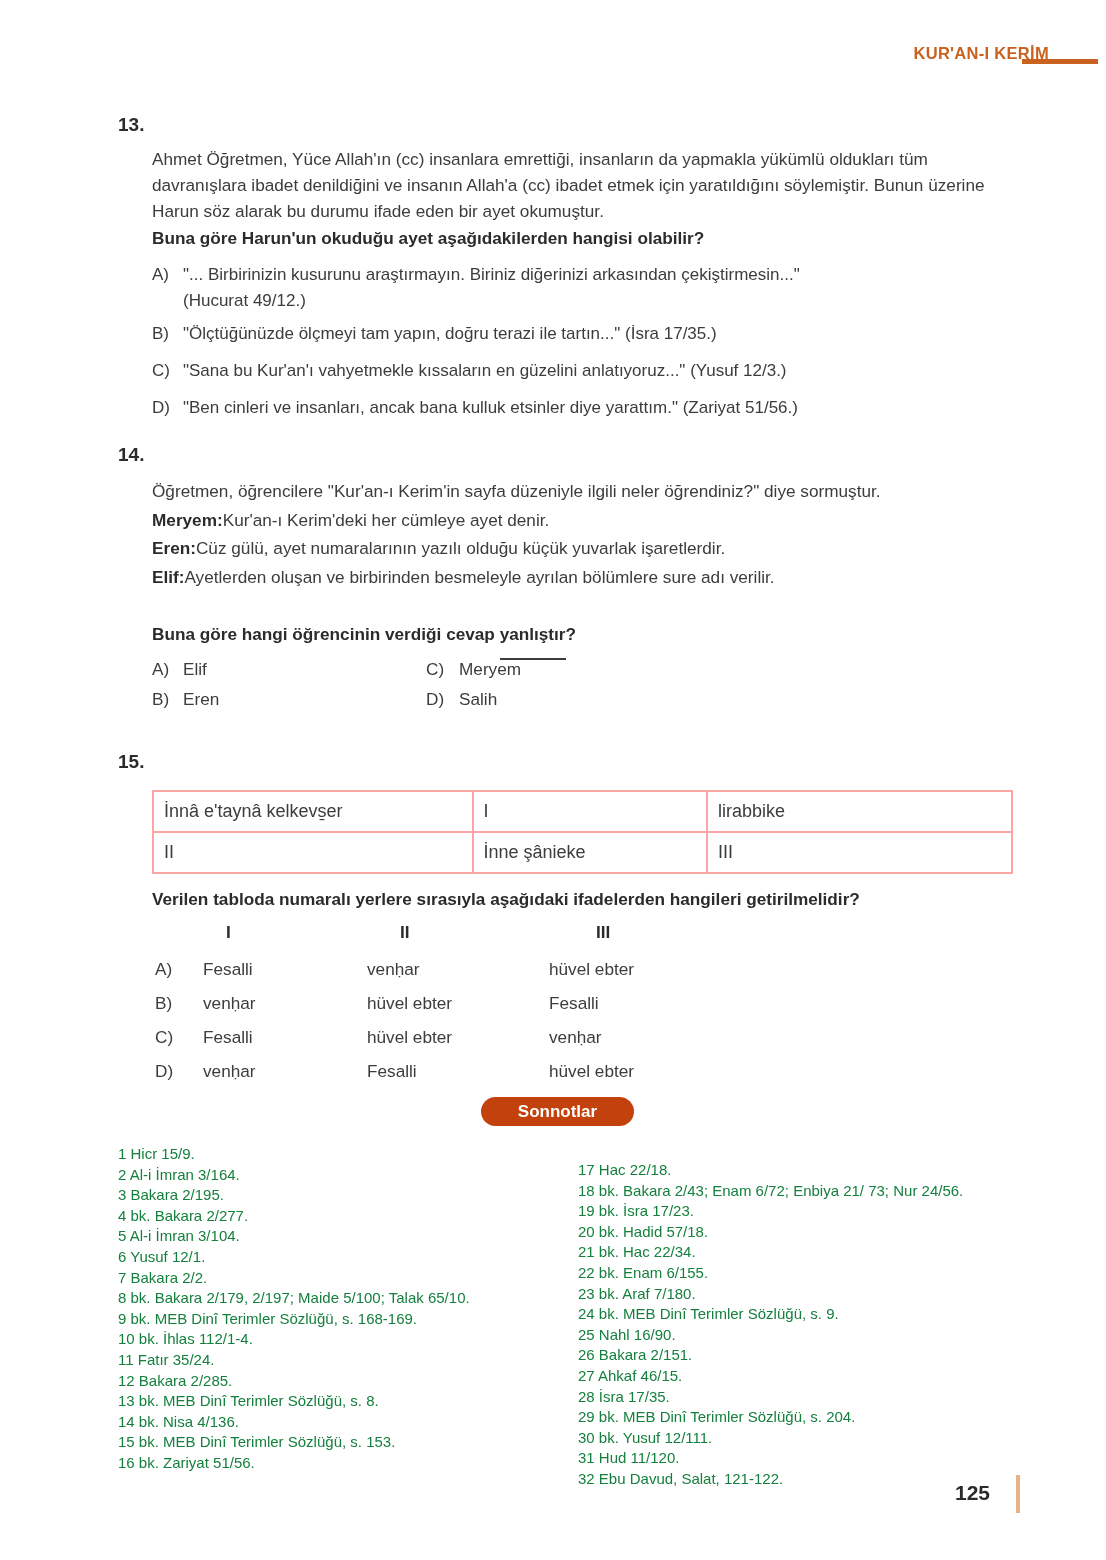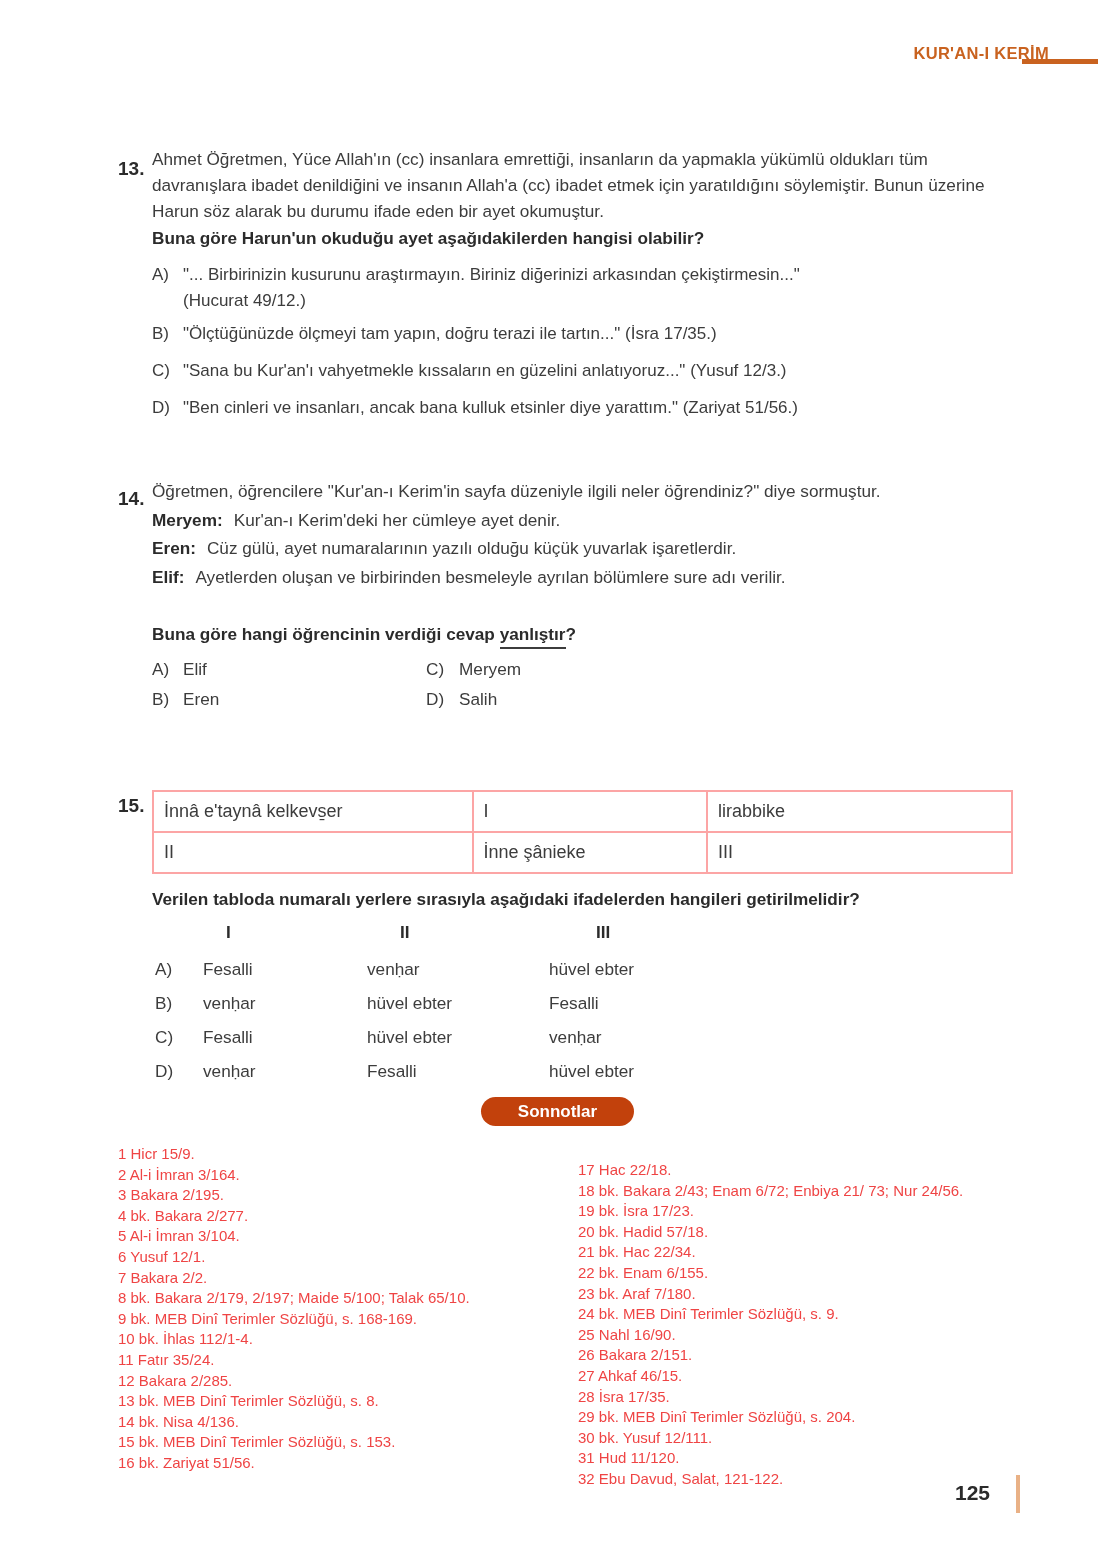--- a/index.html
+++ b/index.html
@@ -5,51 +5,51 @@
   html,body{margin:0;padding:0;background:#ffffff;}
   .page{
     position:relative;width:1106px;height:1560px;background:#ffffff;
     font-family:"Liberation Sans","DejaVu Sans",sans-serif;color:#3c3c3c;overflow:hidden;
   }
   .abs{position:absolute;}
   
   .hdr-title{top:44px;left:0;width:1014px;text-align:right;font-size:16.5px;font-weight:bold;color:#c9621f;letter-spacing:.3px;margin-left:35px;}
   .hdr-rule{top:59px;left:1022px;width:76px;height:5px;background:#c9621f;}
   
-  .qnum{left:118px;font-size:19px;font-weight:bold;color:#2b2b2b;margin-top:44px;}
+  .qnum{left:118px;font-size:19px;font-weight:bold;color:#2b2b2b;}
   
   .body-text{font-size:17.2px;line-height:25.8px;color:#3c3c3c;}
   .bold-q{font-size:17.2px;font-weight:bold;color:#2b2b2b;}
-  .uline{border-bottom:2.5px solid #3c3c3c;padding-bottom:3px;}
+  .uline{border-bottom:2.5px solid #3c3c3c;padding-bottom:14px;}
   
   .optlist{width:780px;}
   .opt{display:flex;margin-bottom:11px;font-size:17px;line-height:26px;}
   .opt.two{margin-bottom:7px;}
   .opt .letter{flex:0 0 31px;color:#3c3c3c;}
   .opt .otxt{max-width:712px;}
   .cite-block{display:block;}
   
   .q14body{font-size:17.2px;line-height:28.6px;}
-  .sname{font-weight:bold;color:#2b2b2b;margin-right:11px;}
+  .sname{font-weight:bold;color:#2b2b2b;margin-right:0;}
   .q14grid{display:grid;grid-template-columns:31px 243px 33px auto;row-gap:9px;font-size:17.2px;}
   
   table.q15t{border-collapse:collapse;width:861px;table-layout:fixed;}
   table.q15t td{border:2px solid #fca5a5;height:39px;padding:0 0 0 10px;font-size:18px;color:#3c3c3c;vertical-align:middle;}
   
   .q15grid{display:grid;grid-template-columns:48px 164px 182px auto;font-size:17.2px;}
   .q15grid .hd{font-weight:bold;color:#2b2b2b;height:37px;}
   .q15grid .cell{height:34px;}
   .hpad1{padding-left:23px;}
   .hpad2{padding-left:33px;}
   .hpad3{padding-left:47px;}
   
   .pill{top:1097px;left:481px;width:153px;height:29px;background:#c2410c;border-radius:14.5px;
         color:#ffffff;font-size:17px;font-weight:bold;text-align:center;line-height:29px;}
   
-  .notes{font-size:15px;line-height:20.6px;color:#ef4444;}
+  .notes{font-size:15px;line-height:20.6px;color:#15803d;}
   
   .pnum{top:1481px;left:935px;width:75px;text-align:center;font-size:21px;font-weight:bold;color:#2b2b2b;}
   .pnum-rule{top:1475px;left:1016px;width:4px;height:38px;background:#e9b186;}
 </style>
 </head>
 <body>
 
 <div class="page">
 
   <div class="abs hdr-title">KUR'AN-I KERİM</div>

